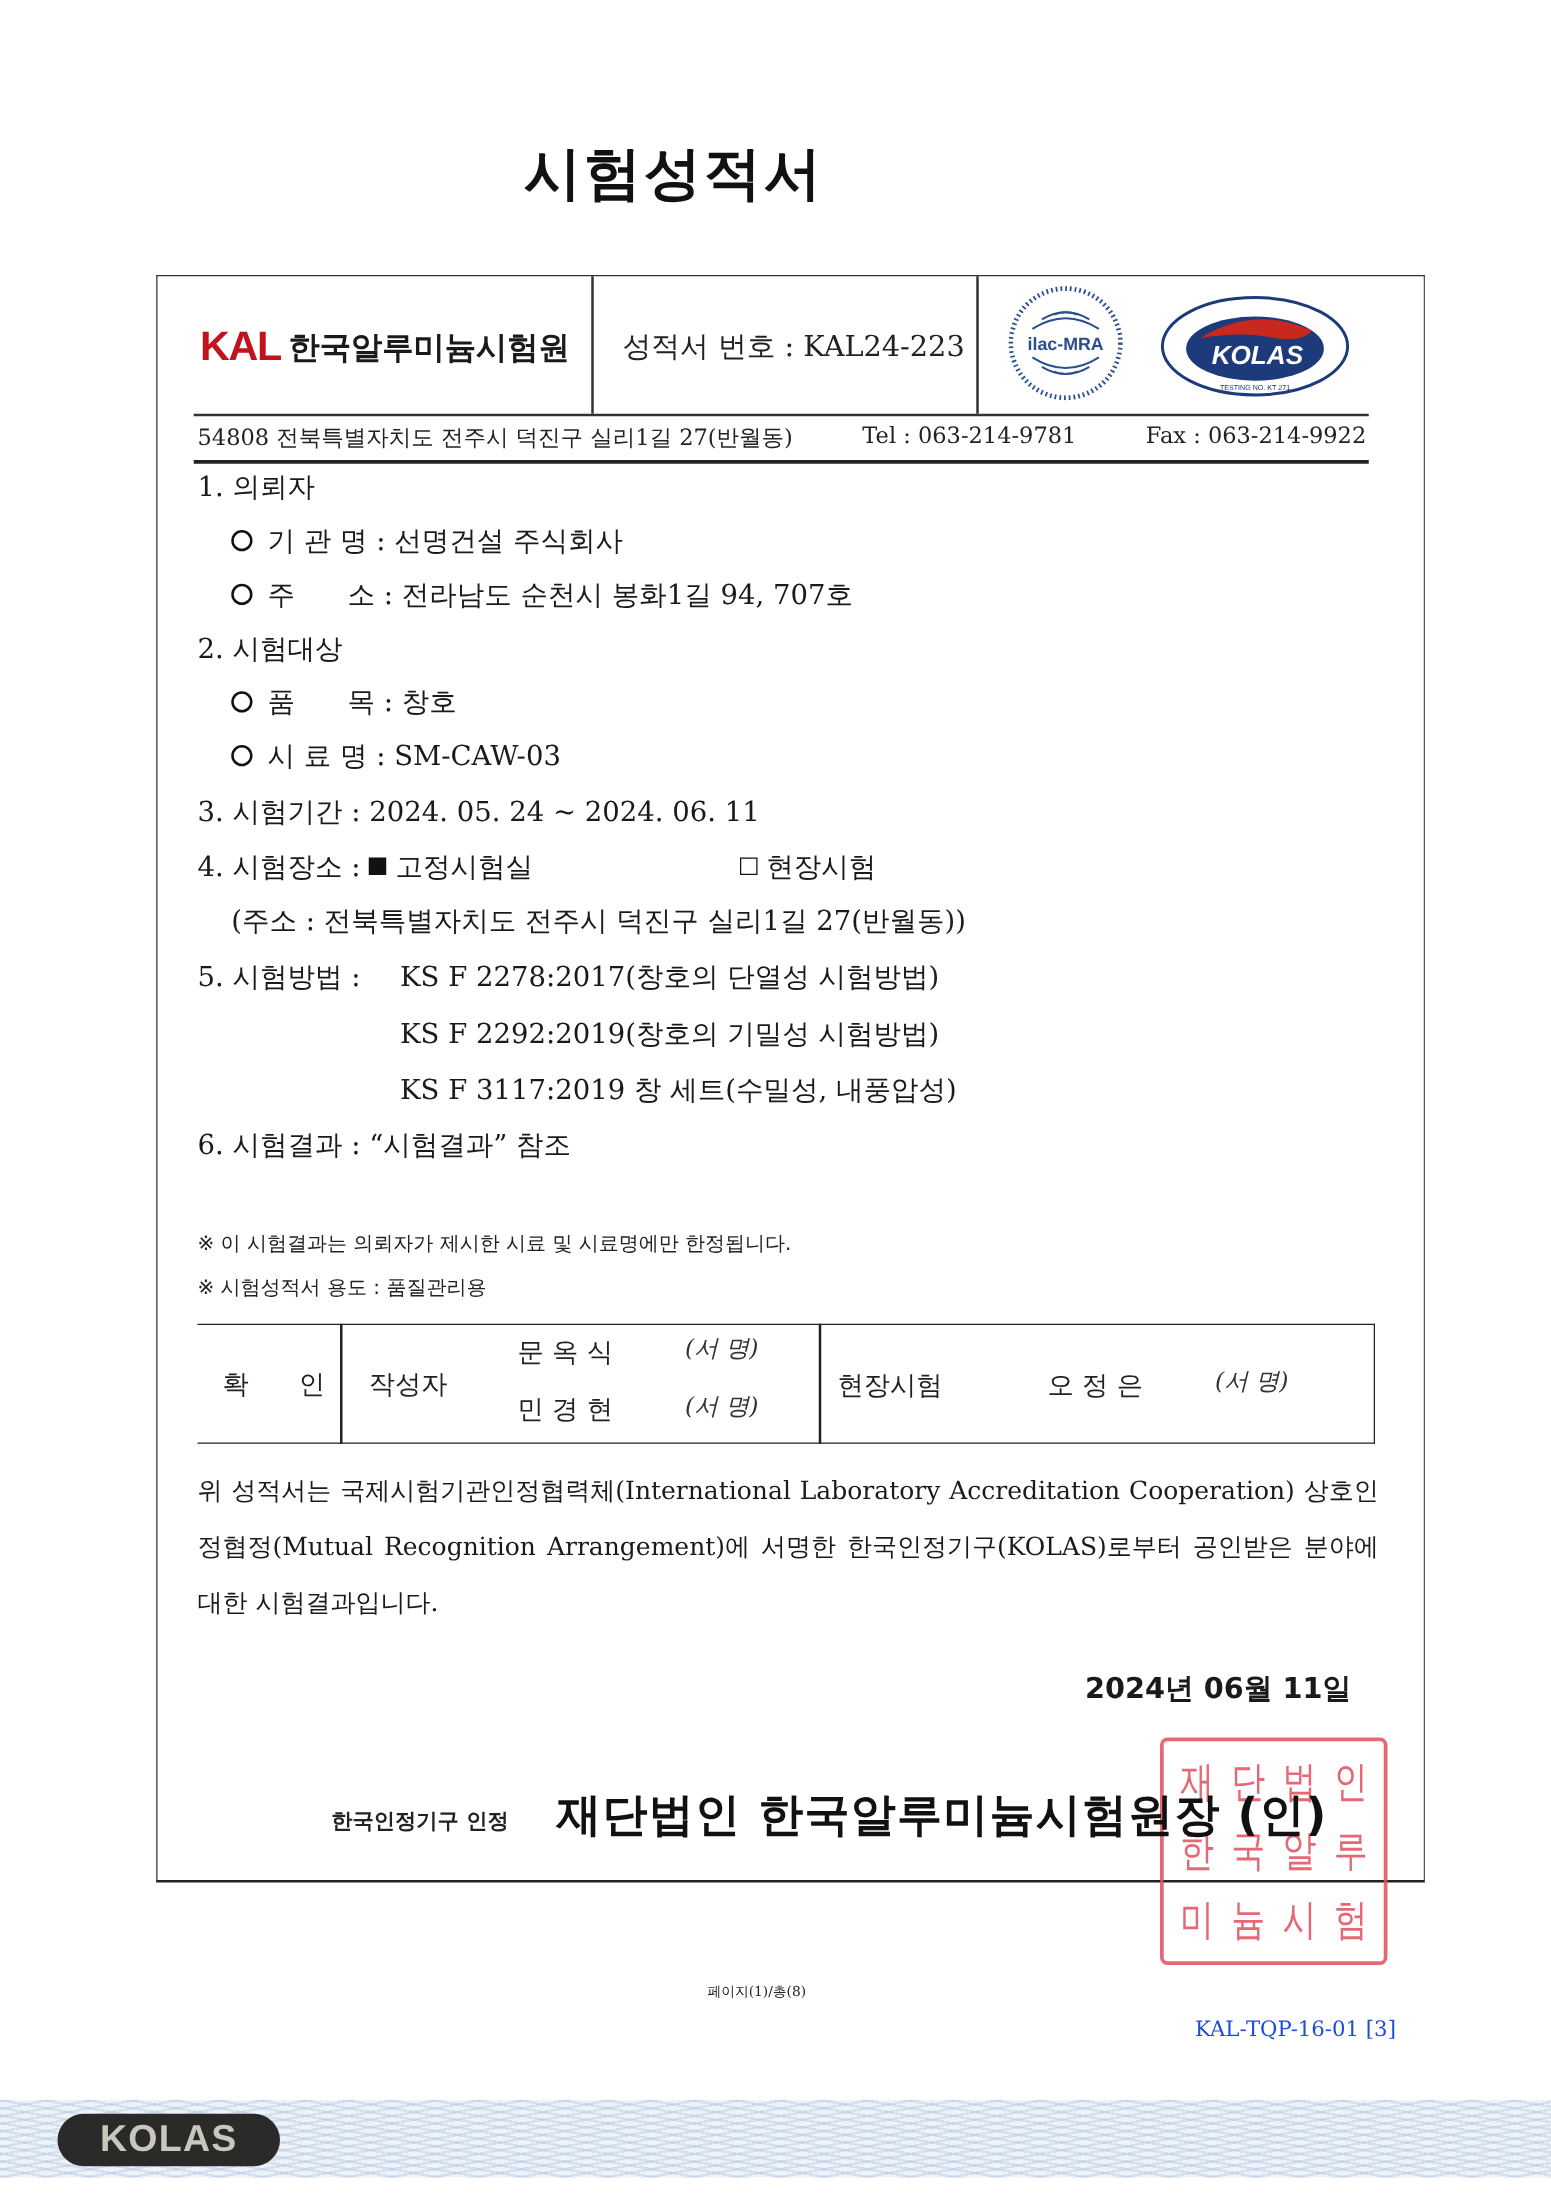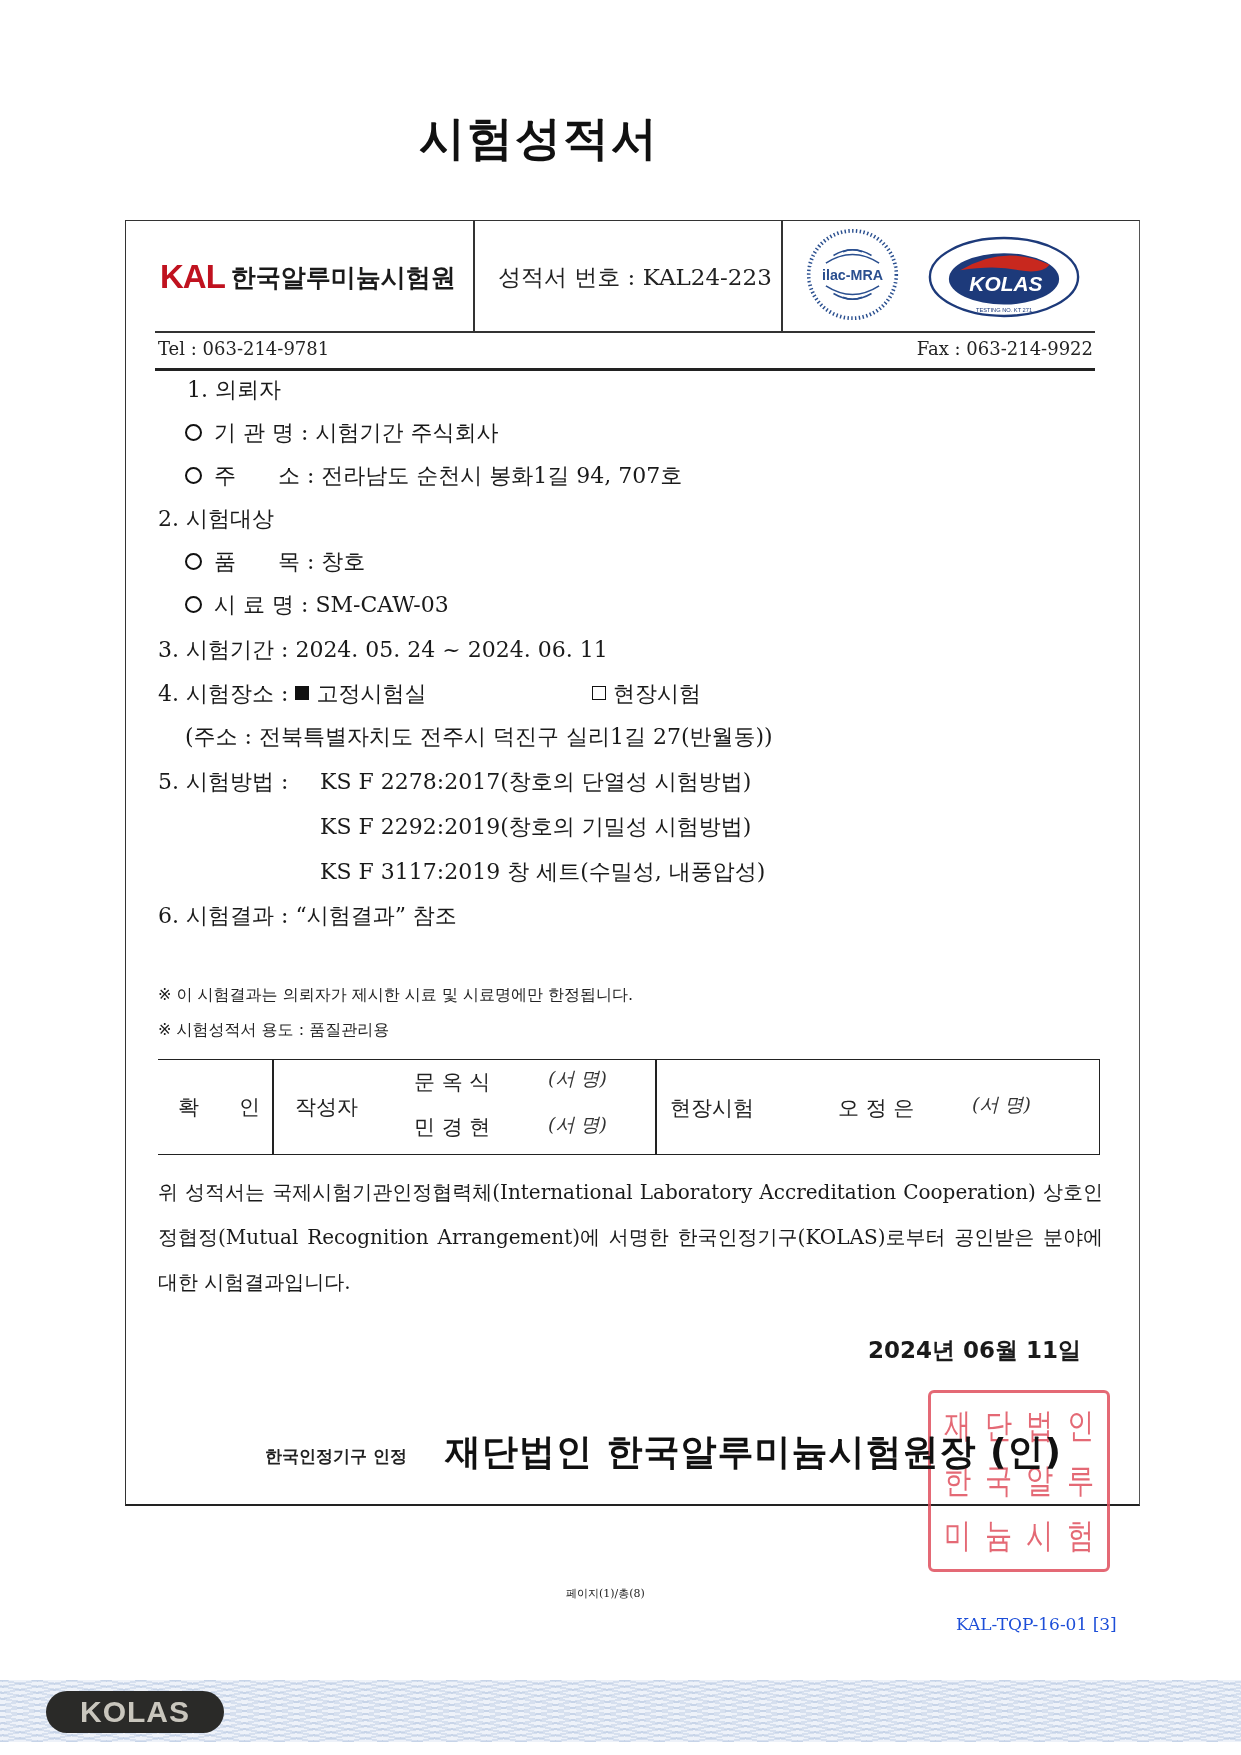--- a/index.html
+++ b/index.html
@@ -138,26 +138,27 @@
 
 <svg class="abs kolas-badge" viewBox="0 0 160 86">
   <ellipse cx="80" cy="43" rx="78" ry="41" fill="#fff" stroke="#1d3a7a" stroke-width="2.5"></ellipse>
   <ellipse cx="80" cy="45" rx="58" ry="27" fill="#1d3a7a"></ellipse>
   <path d="M34 36 Q80 8 128 30 Q120 40 96 36 Q70 30 34 36 Z" fill="#c8281e"></path>
   <text x="82" y="58" text-anchor="middle" font-family="Liberation Sans, sans-serif" font-style="italic" font-weight="bold" font-size="22" fill="#fff">KOLAS</text>
   <text x="80" y="80" text-anchor="middle" font-family="Liberation Sans, sans-serif" font-size="6" fill="#1d3a7a">TESTING NO. KT 271</text>
 </svg>
 
 <div class="abs contact">
+  <span>54808 전북특별자치도 전주시 덕진구 실리1길 27(반월동)</span>
   <span>Tel : 063-214-9781</span>
   <span>Fax : 063-214-9922</span>
 </div>
 
-<div class="abs line sec" style="top:375px;margin-left:29px;">1. 의뢰자</div>
-<div class="abs line sub" style="top:418px;"><span class="circle-bullet"></span><span>기 관 명</span> <span>: 시험기간 주식회사</span></div>
+<div class="abs line sec" style="top:375px;">1. 의뢰자</div>
+<div class="abs line sub" style="top:418px;"><span class="circle-bullet"></span><span>기 관 명</span> <span>: 선명건설 주식회사</span></div>
 <div class="abs line sub" style="top:461px;"><span class="circle-bullet"></span><span>주      소</span> <span>: 전라남도 순천시 봉화1길 94, 707호</span></div>
 
 <div class="abs line sec" style="top:504px;">2. 시험대상</div>
 <div class="abs line sub" style="top:547px;"><span class="circle-bullet"></span><span>품      목</span> <span>: 창호</span></div>
 <div class="abs line sub" style="top:590px;"><span class="circle-bullet"></span><span>시 료 명</span> <span>: SM-CAW-03</span></div>
 
 <div class="abs line sec" style="top:635px;">3. 시험기간 : 2024. 05. 24 ~ 2024. 06. 11</div>
 
 <div class="abs line sec" style="top:679px;"><span>4. 시험장소 :</span> <span class="box-filled"></span> <span>고정시험실</span></div>
 <div class="abs line" style="left:592px; top:679px;"><span class="box-empty"></span> <span>현장시험</span></div>

